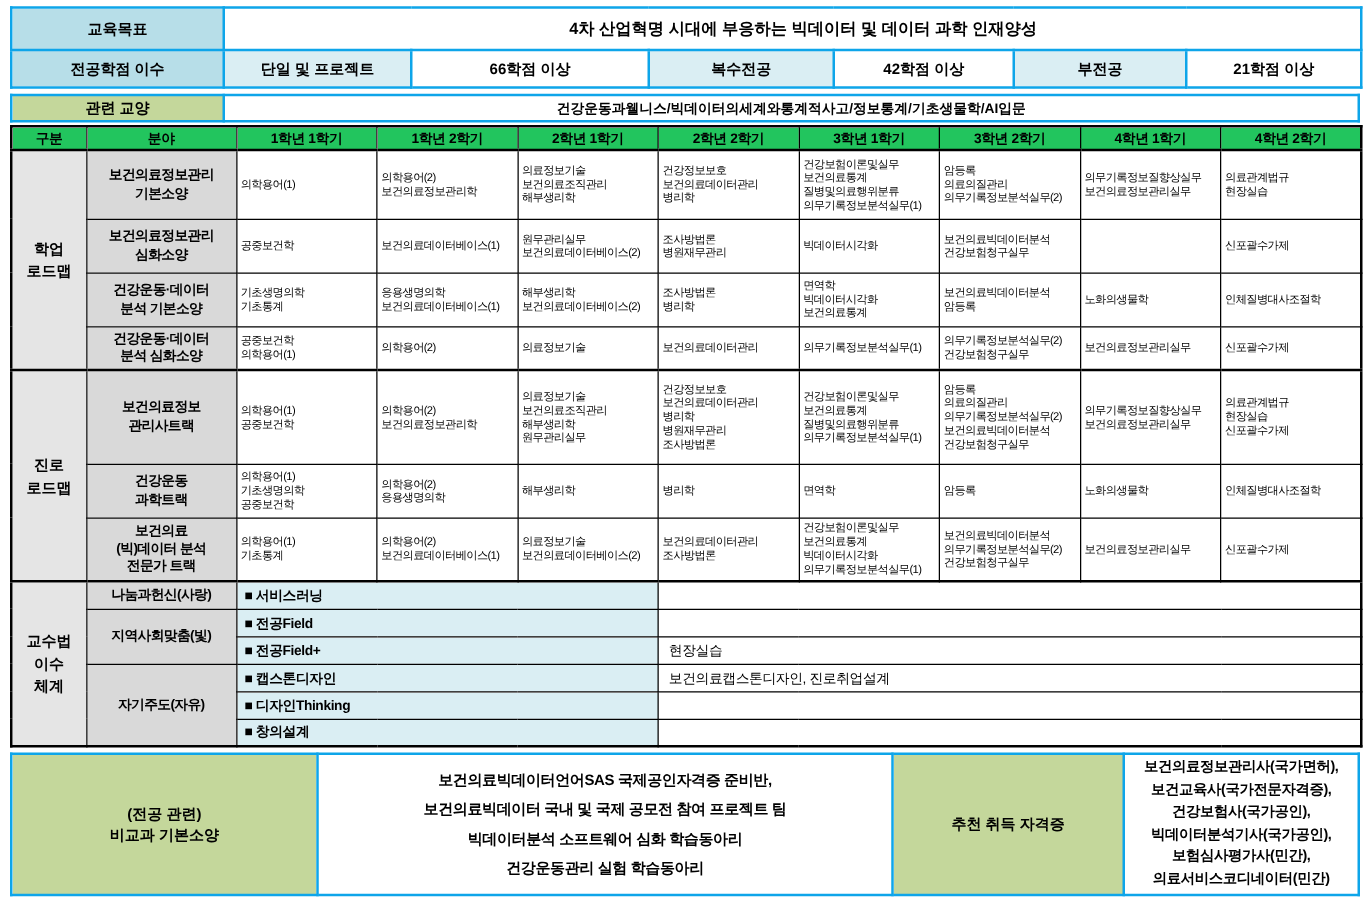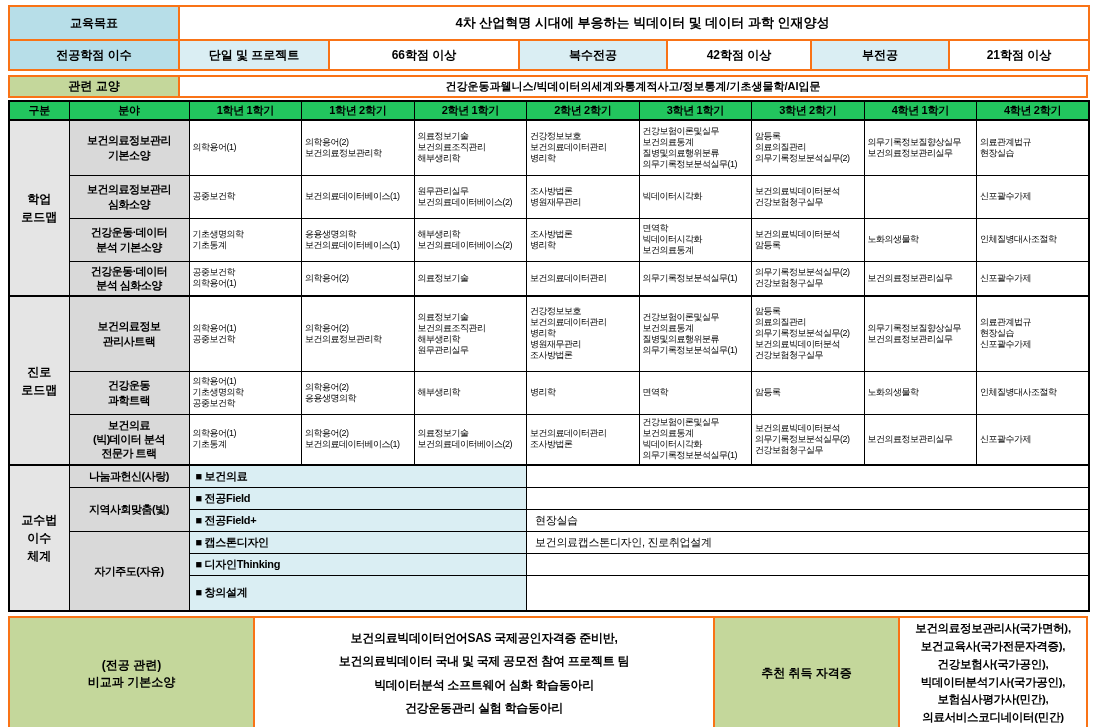--- a/index.html
+++ b/index.html
@@ -2,21 +2,21 @@
 <html><head>
 <meta charset="utf-8">
 <style>
   html,body{margin:0;padding:0;}
   body{width:1096px;height:727px;background:#fff;color:#000;
        font-family:"Liberation Sans",sans-serif;overflow:hidden;}
   .page{padding:5px 8px 0 8px;}
   table{border-collapse:collapse;table-layout:fixed;width:1080px;}
   td{vertical-align:middle;overflow:hidden;padding:1px 3px;}
   .tbl{border:2px solid #000;}
-  .tbl-top td,.tbl-lib td,.tbl-bottom td{border:2px solid #f97316;text-align:center;}
+  .tbl-top td,.tbl-lib td,.tbl-bottom td{border:2px solid #0ea5e9;text-align:center;}
   #roadmap td{border:1px solid #000;}
   #roadmap tr.sec-start td{border-top:2px solid #000;}
   .teal{background:#B7DEE8;}
   .lblue{background:#DAEEF3;}
   .green{background:#C4D79B;}
   .b{font-weight:bold;}
   .c{text-align:center;}
   .pre{white-space:pre-line;}
   .f13{font-size:13px;padding-left:20px;}
   .f12{font-size:12px;}
@@ -245,42 +245,42 @@
 의무기록정보분석실무(2)
 건강보험청구실무</td>
           <td class="course">보건의료정보관리실무</td>
           <td class="course">신포괄수가제</td>
         </tr>
         <tr class="sec-start" style="height: 22px;">
           <td class="group" rowspan="6">교수법
 이수
 체계</td>
           <td class="field" rowspan="1">나눔과헌신(사랑)</td>
-          <td class="method" colspan="3">■ 보건의료</td>
+          <td class="method" colspan="3">■ 서비스러닝</td>
           <td class="mcontent" colspan="5"></td>
         </tr>
         <tr style="height: 22px;">
           <td class="field" rowspan="2">지역사회맞춤(빛)</td>
           <td class="method" colspan="3">■ 전공Field</td>
           <td class="mcontent" colspan="5"></td>
         </tr>
         <tr style="height: 22px;">
           <td class="method" colspan="3">■ 전공Field+</td>
           <td class="mcontent" colspan="5">현장실습</td>
         </tr>
         <tr style="height: 22px;">
           <td class="field" rowspan="3">자기주도(자유)</td>
           <td class="method" colspan="3">■ 캡스톤디자인</td>
           <td class="mcontent" colspan="5">보건의료캡스톤디자인, 진로취업설계</td>
         </tr>
         <tr style="height: 22px;">
           <td class="method" colspan="3">■ 디자인Thinking</td>
           <td class="mcontent" colspan="5"></td>
         </tr>
-        <tr style="height: 36px;">
+        <tr style="height: 22px;">
           <td class="method" colspan="3">■ 창의설계</td>
           <td class="mcontent" colspan="5"></td>
         </tr>
       </tbody>
   </table>
 
   <table class="tbl tbl-bottom mt4">
     <colgroup>
         <col style="width:245px">
         <col style="width:460px">

